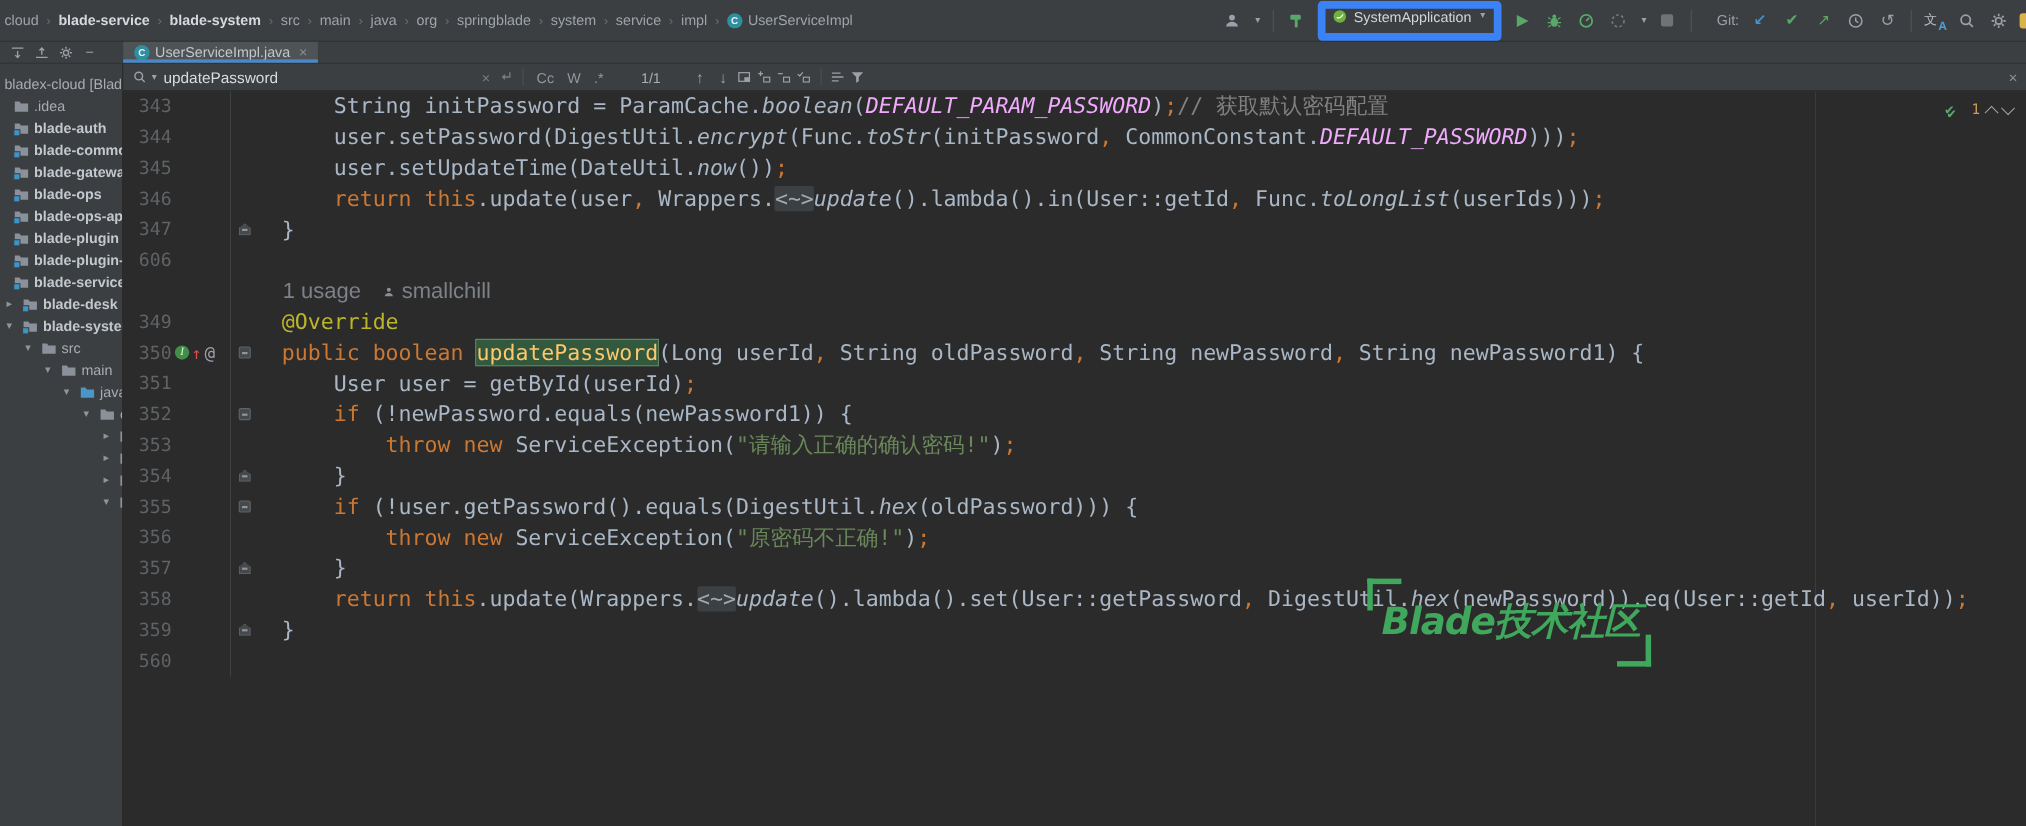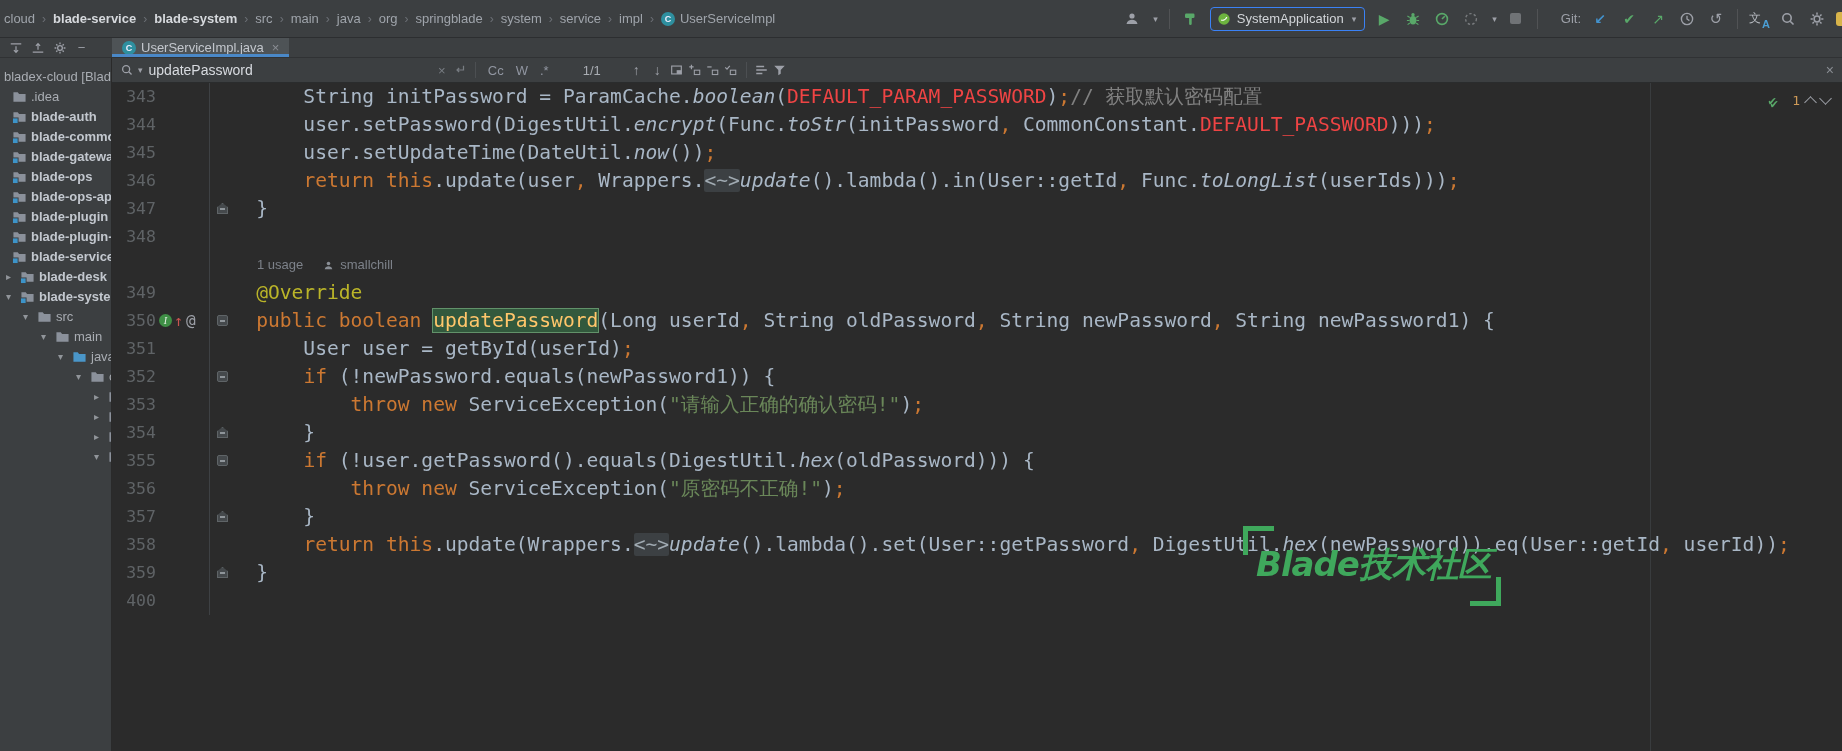--- a/index.html
+++ b/index.html
@@ -15,21 +15,21 @@
   .crumb-sep{color:#6b6f75;margin:0 7px;font-size:12px;}
   .cls-icon{display:inline-flex;align-items:center;justify-content:center;width:14px;height:14px;border-radius:50%;
             background:#2e8f9f;color:#eef;font-size:9px;font-weight:bold;margin-right:5px;flex:none;}
   .tb-right{display:flex;align-items:center;gap:9px;padding-right:0;flex:none;}
   .tb-ico{display:inline-flex;align-items:center;justify-content:center;width:20px;height:20px;cursor:default;}
   .tb-sep{width:1px;height:20px;background:#515355;margin:0 2px;}
   .glyph-green{color:#59a869;font-size:14px;}
   .glyph-blue{color:#4393cf;font-size:14px;font-weight:bold;}
   .glyph-gray{color:#9da0a8;font-size:15px;}
   .caret{color:#9da0a8;font-size:9px;margin-left:2px;}
-  .runcombo{display:flex;align-items:center;height:22px;border:1px solid #3b82f6;border-radius:4px;
+  .runcombo{display:flex;align-items:flex-start;height:22px;border:7px solid #3b82f6;border-radius:4px;
             padding:0 8px 0 6px;gap:6px;color:#d2d5d9;}
   .stop-sq{width:11px;height:11px;background:#707376;border-radius:2px;}
   .git-label{color:#9da0a8;margin-left:12px;}
   .translate{position:relative;width:20px;height:18px;}
   .translate .cjk{position:absolute;left:0;top:0;font-size:12px;color:#b6bac0;}
   .translate .lat{position:absolute;right:-1px;bottom:-2px;font-size:11px;font-weight:bold;color:#4b9fd5;}
   .edge-icon{width:14px;height:14px;border-radius:3px;background:#d8b44a;margin-right:-8px;}
   
   .row2{position:absolute;left:0;top:38px;width:100%;height:20px;background:#3c3f41;border-bottom:1px solid #303234;
         display:flex;box-sizing:border-box;}
@@ -60,33 +60,33 @@
   .trow .chev{position:absolute;top:0;font-size:10px;color:#91959a;}
   .trow .ticon{position:absolute;top:3px;width:15px;height:14px;}
   .trow .tlabel{position:absolute;top:0;color:#a9adb3;}
   .trow .tlabel.bold{color:#c3c8cf;font-weight:bold;}
   
   .editor{position:relative;flex:1;background:#2b2b2b;overflow:hidden;font-family:"DejaVu Sans Mono","Liberation Mono",monospace;}
   .crow{position:relative;height:28px;line-height:28px;white-space:pre;}
   .lnum{position:absolute;left:0;top:0;width:44px;text-align:right;color:#5f6366;font-size:16.5px;}
   .codeln{position:absolute;left:97px;top:0;font-size:19.6px;color:#a9b7c6;}
   .t-txt{color:#a9b7c6}.t-kw{color:#cc7832}.t-itl{color:#a9b7c6;font-style:italic}
-  .t-cst{color:#ef4444;}.t-str{color:#6a8759}.t-cmt{color:#808080}
+  .t-cst{color:#f0abfc;font-style:italic}.t-str{color:#6a8759}.t-cmt{color:#808080}
   .t-fold{background:#3c4043;color:#a0aab2;border-radius:2px;}
   .t-match{background:#32593d;outline:1px solid #62926a;color:#ffc66b;}
   .fm{position:absolute;left:105px;top:8px;width:11px;height:11px;background:#45494c;border:1px solid #5f6467;
       border-radius:2px;box-sizing:border-box;}
   .fm.end{clip-path:polygon(0 38%,50% 0,100% 38%,100% 100%,0 100%);border-radius:0;}
   .fm i{position:absolute;left:2px;right:2px;top:4px;height:1.5px;background:#8f959a;display:block;}
   .ovr-impl{position:absolute;left:47px;top:7px;width:13px;height:13px;border-radius:50%;background:#3f8f46;
             color:#e8f2e8;font-size:10px;line-height:13px;text-align:center;font-family:"Liberation Serif",serif;font-style:italic;}
   .ovr-arrow{position:absolute;left:62px;top:0;color:#c75450;font-size:15px;line-height:28px;}
   .ovr-at{position:absolute;left:74px;top:0;color:#9da0a8;font-size:16px;line-height:28px;}
   .inlay{position:absolute;left:145px;top:0;display:flex;align-items:center;gap:6px;height:28px;
-         font-family:"Liberation Sans","DejaVu Sans",sans-serif;font-size:13px;color:#7d828a;}
+         font-family:"Liberation Sans","DejaVu Sans",sans-serif;font-size:20px;color:#7d828a;}
   .inlay .usr{display:inline-flex;margin-left:14px;}
   .indent-guide{position:absolute;left:97px;top:0;width:1px;height:532px;background:#3e4144;}
   .margin-guide{position:absolute;left:1538px;top:0;bottom:0;width:1px;background:#393c3e;}
   .inspection{position:absolute;right:12px;top:10px;display:flex;align-items:center;gap:6px;z-index:6;}
   .dbl-check{position:relative;width:18px;height:14px;}
   .dbl-check span{position:absolute;color:#59a869;font-size:13px;line-height:13px;}
   .dbl-check .c1{left:0;top:0;}.dbl-check .c2{left:2px;top:3px;}
   .insp-count{color:#ce9a57;font-size:13px;}
   .chv{width:8px;height:8px;border-right:1.6px solid #9da0a8;border-bottom:1.6px solid #9da0a8;display:inline-block;}
   .chv.up{transform:rotate(-135deg);margin-top:4px;}
@@ -456,37 +456,37 @@
 
       <main class="editor">
         <div class="indent-guide"></div>
         <div class="margin-guide"></div>
         <div id="code">
             <div class="crow"><span class="lnum">343</span><span class="codeln"><span class="t-txt">        String initPassword = ParamCache.</span><span class="t-itl">boolean</span><span class="t-txt">(</span><span class="t-cst">DEFAULT_PARAM_PASSWORD</span><span class="t-txt">)</span><span class="t-kw">;</span><span class="t-cmt">// 获取默认密码配置</span></span></div>
             <div class="crow"><span class="lnum">344</span><span class="codeln"><span class="t-txt">        user.setPassword(DigestUtil.</span><span class="t-itl">encrypt</span><span class="t-txt">(Func.</span><span class="t-itl">toStr</span><span class="t-txt">(initPassword</span><span class="t-kw">,</span><span class="t-txt"> CommonConstant.</span><span class="t-cst">DEFAULT_PASSWORD</span><span class="t-txt">)))</span><span class="t-kw">;</span></span></div>
             <div class="crow"><span class="lnum">345</span><span class="codeln"><span class="t-txt">        user.setUpdateTime(DateUtil.</span><span class="t-itl">now</span><span class="t-txt">())</span><span class="t-kw">;</span></span></div>
             <div class="crow"><span class="lnum">346</span><span class="codeln"><span class="t-txt">        </span><span class="t-kw">return this</span><span class="t-txt">.update(user</span><span class="t-kw">,</span><span class="t-txt"> Wrappers.</span><span class="t-fold">&lt;~&gt;</span><span class="t-itl">update</span><span class="t-txt">().lambda().in(User::getId</span><span class="t-kw">,</span><span class="t-txt"> Func.</span><span class="t-itl">toLongList</span><span class="t-txt">(userIds)))</span><span class="t-kw">;</span></span></div>
             <div class="crow"><span class="lnum">347</span><span class="fm end"><i></i></span><span class="codeln"><span class="t-txt">    }</span></span></div>
-            <div class="crow"><span class="lnum">348</span><span class="codeln"></span></div>
+            <div class="crow"><span class="lnum">606</span><span class="codeln"></span></div>
             <div class="crow"><div class="inlay"><span>1 usage</span><span class="usr"><svg width="11" height="11" viewBox="0 0 16 16">
                     <circle cx="8" cy="5" r="2.6" fill="#8a8f96"></circle>
                     <path d="M2.5 13.5c.6-3 3-4.3 5.5-4.3s4.9 1.3 5.5 4.3z" fill="#8a8f96"></path>
                   </svg></span><span>smallchill</span></div></div>
             <div class="crow"><span class="lnum">349</span><span class="codeln"><span class="t-txt">    </span><span class="t-ann" style="color: rgb(187, 181, 41);">@Override</span></span></div>
             <div class="crow"><span class="lnum">350</span><span class="ovr-impl">I</span><span class="ovr-arrow">↑</span><span class="ovr-at">@</span><span class="fm"><i></i></span><span class="codeln"><span class="t-txt">    </span><span class="t-kw">public boolean </span><span class="t-match">updatePassword</span><span class="t-txt">(Long userId</span><span class="t-kw">,</span><span class="t-txt"> String oldPassword</span><span class="t-kw">,</span><span class="t-txt"> String newPassword</span><span class="t-kw">,</span><span class="t-txt"> String newPassword1) {</span></span></div>
             <div class="crow"><span class="lnum">351</span><span class="codeln"><span class="t-txt">        User user = getById(userId)</span><span class="t-kw">;</span></span></div>
             <div class="crow"><span class="lnum">352</span><span class="fm"><i></i></span><span class="codeln"><span class="t-txt">        </span><span class="t-kw">if</span><span class="t-txt"> (!newPassword.equals(newPassword1)) {</span></span></div>
             <div class="crow"><span class="lnum">353</span><span class="codeln"><span class="t-txt">            </span><span class="t-kw">throw new</span><span class="t-txt"> ServiceException(</span><span class="t-str">"请输入正确的确认密码!"</span><span class="t-txt">)</span><span class="t-kw">;</span></span></div>
             <div class="crow"><span class="lnum">354</span><span class="fm end"><i></i></span><span class="codeln"><span class="t-txt">        }</span></span></div>
             <div class="crow"><span class="lnum">355</span><span class="fm"><i></i></span><span class="codeln"><span class="t-txt">        </span><span class="t-kw">if</span><span class="t-txt"> (!user.getPassword().equals(DigestUtil.</span><span class="t-itl">hex</span><span class="t-txt">(oldPassword))) {</span></span></div>
             <div class="crow"><span class="lnum">356</span><span class="codeln"><span class="t-txt">            </span><span class="t-kw">throw new</span><span class="t-txt"> ServiceException(</span><span class="t-str">"原密码不正确!"</span><span class="t-txt">)</span><span class="t-kw">;</span></span></div>
             <div class="crow"><span class="lnum">357</span><span class="fm end"><i></i></span><span class="codeln"><span class="t-txt">        }</span></span></div>
             <div class="crow"><span class="lnum">358</span><span class="codeln"><span class="t-txt">        </span><span class="t-kw">return this</span><span class="t-txt">.update(Wrappers.</span><span class="t-fold">&lt;~&gt;</span><span class="t-itl">update</span><span class="t-txt">().lambda().set(User::getPassword</span><span class="t-kw">,</span><span class="t-txt"> DigestUtil.</span><span class="t-itl">hex</span><span class="t-txt">(newPassword)).eq(User::getId</span><span class="t-kw">,</span><span class="t-txt"> userId))</span><span class="t-kw">;</span></span></div>
             <div class="crow"><span class="lnum">359</span><span class="fm end"><i></i></span><span class="codeln"><span class="t-txt">    }</span></span></div>
-            <div class="crow"><span class="lnum">400</span><span class="codeln"></span></div>
+            <div class="crow"><span class="lnum">560</span><span class="codeln"></span></div>
           </div>
 
         <div class="inspection">
           <span class="dbl-check">
               <span class="c2">✔</span>
               <span class="c1">✔</span>
             </span>
           <span class="insp-count">1</span>
           <span class="chv up"></span>
           <span class="chv down"></span>

